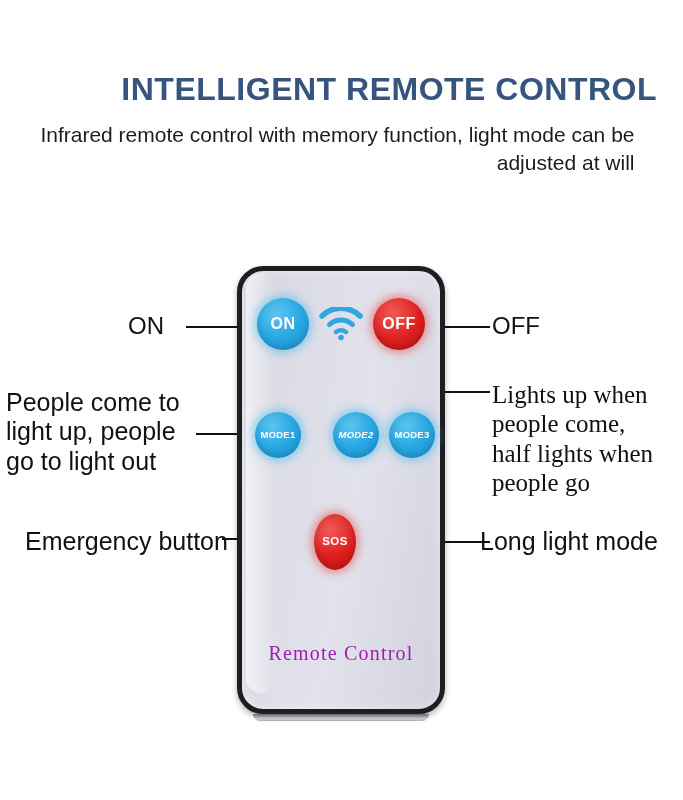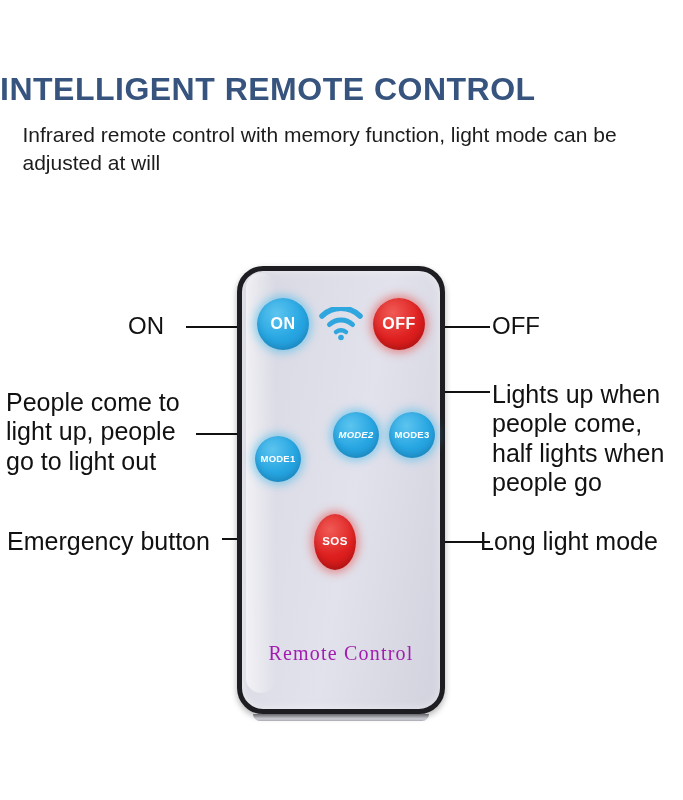--- a/index.html
+++ b/index.html
@@ -13,23 +13,23 @@
     position: relative;
     overflow: hidden;
     font-family: "Liberation Sans", sans-serif;
     -webkit-font-smoothing: antialiased;
   }
 
   
   #header {
     position: absolute;
     top: 72px;
-    left: 0;
+    left: 12px;
     width: 645px;
-    text-align: left;
+    text-align: right;
   }
   #main-title {
     font-family: "Liberation Sans", sans-serif;
     font-size: 32px;
     font-weight: bold;
     letter-spacing: 0.5px;
     color: #37547e;
     margin: 0;
     line-height: 1.1;
     white-space: nowrap;
@@ -107,21 +107,21 @@
   #btn-off  { left: 136px; top: 32px;  width: 52px; height: 52px; font-size: 16px; letter-spacing: .5px; }
 
   #ir-icon {
     position: absolute;
     left: 80px; top: 38px;
     width: 48px; height: 40px;
     display: flex; align-items: center; justify-content: center;
   }
 
   .btn-mode { width: 46px; height: 46px; font-size: 9.5px; letter-spacing: .2px; top: 146px; }
-  #btn-mode1 { left: 18px; margin-top: 24px; }
+  #btn-mode1 { left: 18px; }
   #btn-mode2 { left: 96px; font-style: italic; }
   #btn-mode3 { left: 152px; }
 
   #btn-sos { left: 77px; top: 248px; width: 42px; height: 56px; font-size: 11.5px; letter-spacing: .4px; }
 
   #device-label {
     position: absolute;
     left: 0; right: 0;
     top: 376px;
     text-align: center;
@@ -140,22 +140,22 @@
     color: #111111;
     line-height: 1.17;
     white-space: pre-line;
   }
   .anno-left  { text-align: left; }
   .anno-right { text-align: left; }
 
   #anno-on       { left: 128px; top: 312px; font-size: 24px; }
   #anno-off      { left: 492px; top: 312px; font-size: 24px; }
   #anno-people   { left: 6px;   top: 388px; }
-  #anno-lights   { left: 492px; top: 380px; }
-  #anno-emerg    { left: 7px;   top: 527px; text-align: center; }
+  #anno-lights   { left: 492px; top: 380px; font-family: Liberation Serif, serif; }
+  #anno-emerg    { left: 25px;   top: 527px; text-align: center; }
   #anno-longmode { left: 480px; top: 527px; }
 
   
   #leader-lines {
     position: absolute;
     left: 0; top: 0;
     width: 683px; height: 800px;
     pointer-events: none;
   }
 </style>

